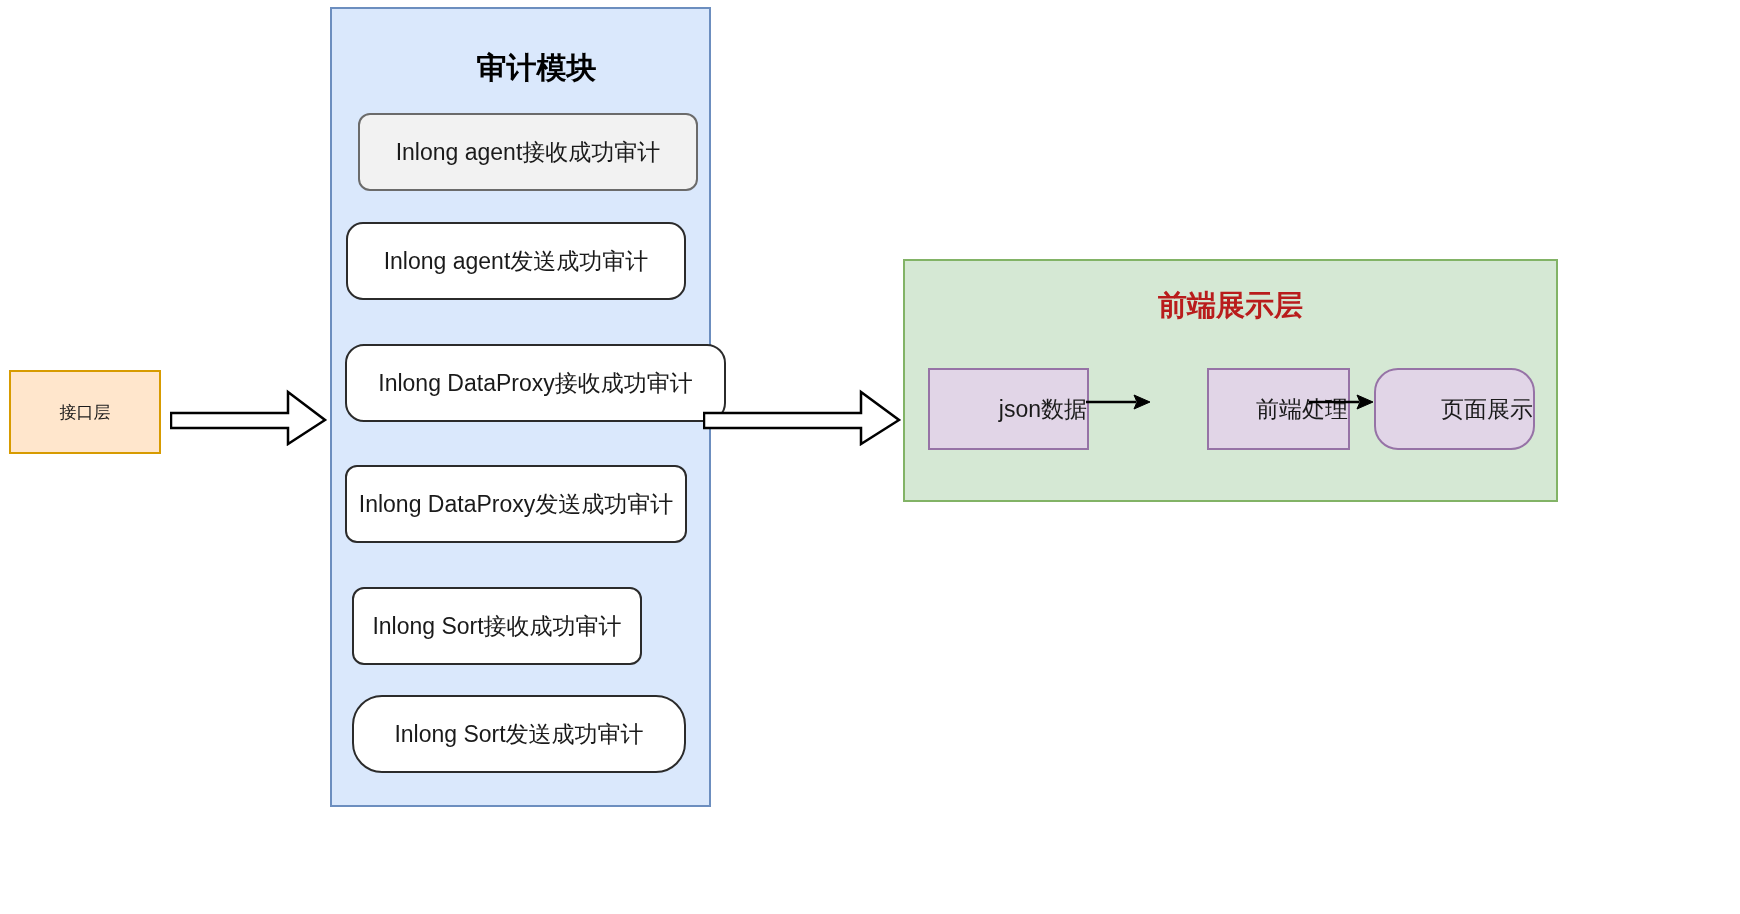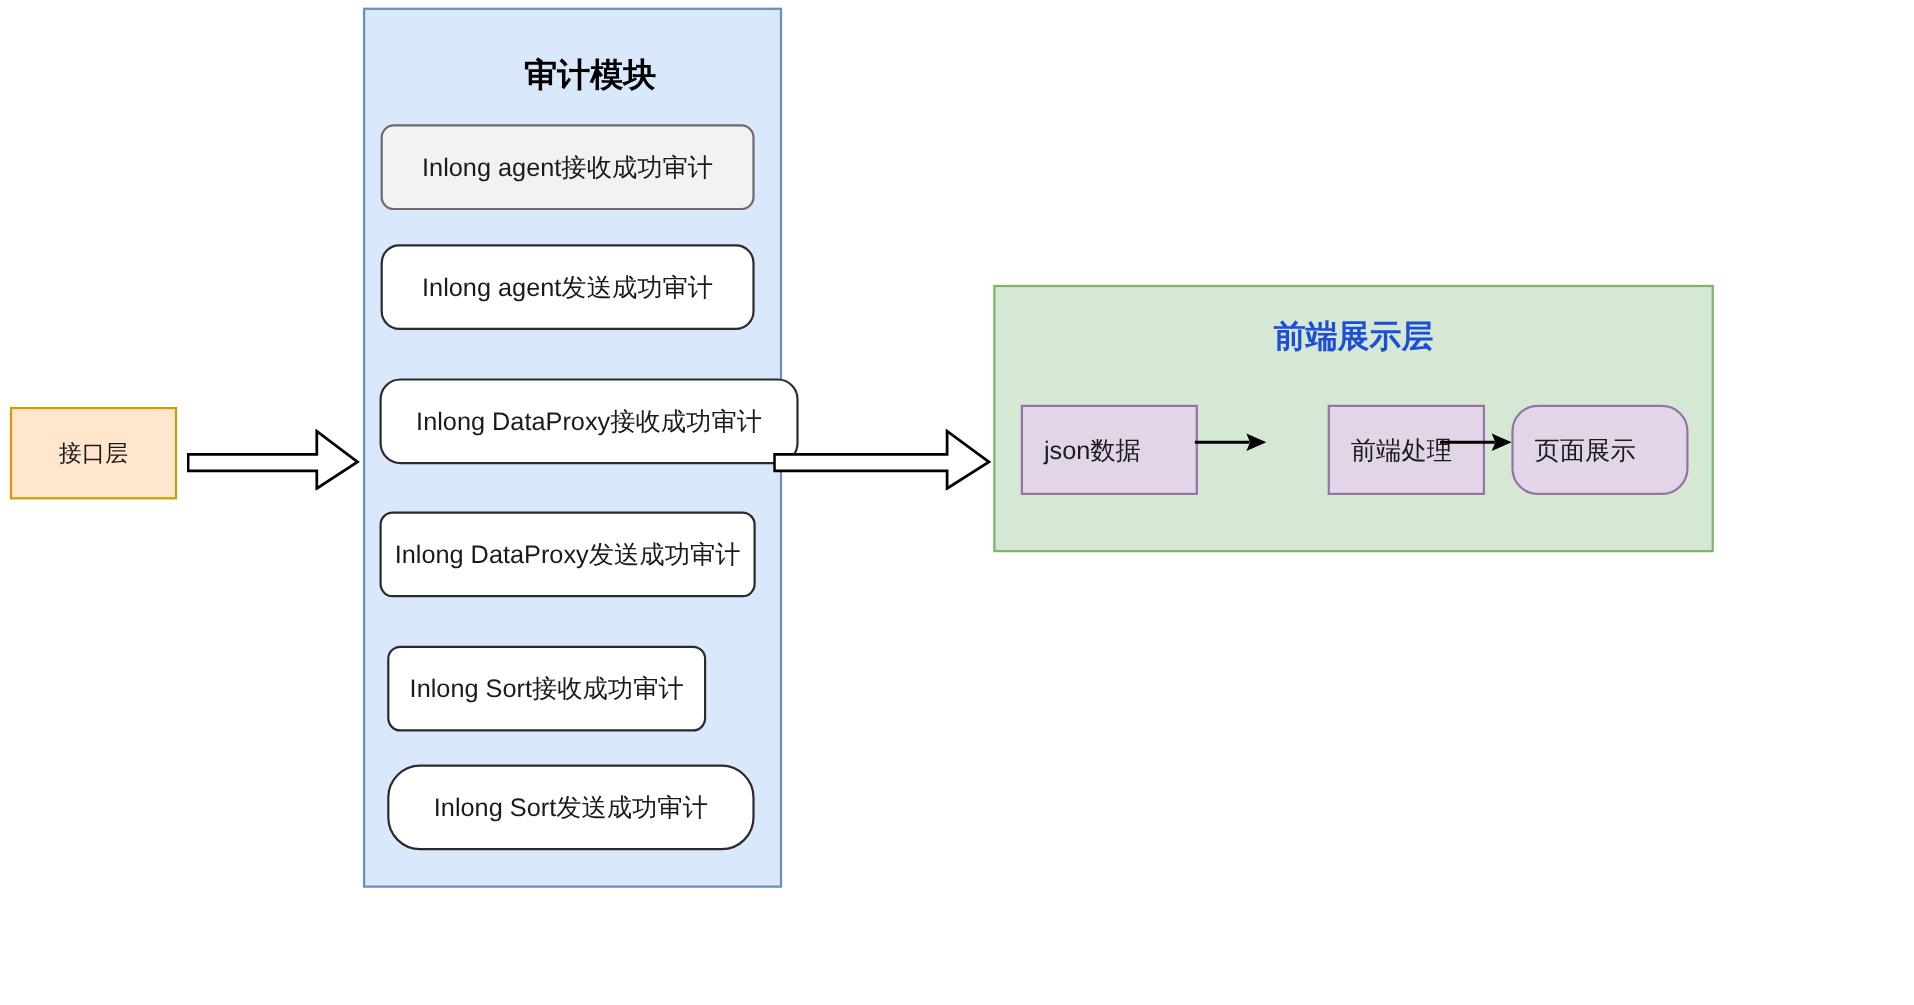--- a/index.html
+++ b/index.html
@@ -30,21 +30,21 @@
   }
 
   
   #interface-layer {
     left: 9px;
     top: 370px;
     width: 152px;
     height: 84px;
     background: #ffe6cc;
     border: 2px solid #d79b00;
-    font-size: 21px;
+    font-size: 17px;
   }
 
   
   #audit-module {
     left: 330px;
     top: 7px;
     width: 381px;
     height: 800px;
     background: #dae8fc;
     border: 2px solid #6c8ebf;
@@ -75,20 +75,21 @@
     display: flex;
     align-items: center;
     justify-content: center;
     font-size: 23px;
     color: #1a1a1a;
     white-space: nowrap;
   }
   .audit-item.first {
     background: #f2f2f2;
     border-color: #6b6b6b;
+    margin-left: 12px;
   }
   #audit-item-0 { top: 113px; }
   #audit-item-1 { top: 222px; border-radius: 17px; }
   #audit-item-2 { top: 344px; left: 345px; width: 381px; border-radius: 19px; }
   #audit-item-3 { top: 465px; left: 345px; width: 342px; }
   #audit-item-4 { top: 587px; left: 352px; width: 290px; }
   #audit-item-5 { top: 695px; left: 352px; width: 334px; border-radius: 30px; }
 
   
   #frontend-layer {
@@ -100,35 +101,35 @@
     border: 2px solid #82b366;
   }
   #frontend-layer-title {
     position: absolute;
     left: 903px;
     top: 283px;
     width: 655px;
     height: 46px;
     font-size: 29px;
     font-weight: bold;
-    color: #1d4ed8;
+    color: #b91c1c;
     display: flex;
     align-items: center;
     justify-content: center;
   }
   .fe-box {
     position: absolute;
     box-sizing: border-box;
     top: 368px;
     height: 82px;
     background: #e1d5e7;
     border: 2px solid #9673a6;
     display: flex;
     align-items: center;
-    justify-content: flex-start;
+    justify-content: flex-end;
     font-size: 23px;
     color: #1a1a1a;
     white-space: nowrap;
     padding-left: 19px;
   }
   #fe-box-0 { left: 928px; width: 161px; }
   #fe-box-1 { left: 1207px; width: 143px; }
   #fe-box-2 { left: 1374px; width: 161px; border-radius: 24px; }
 
   

